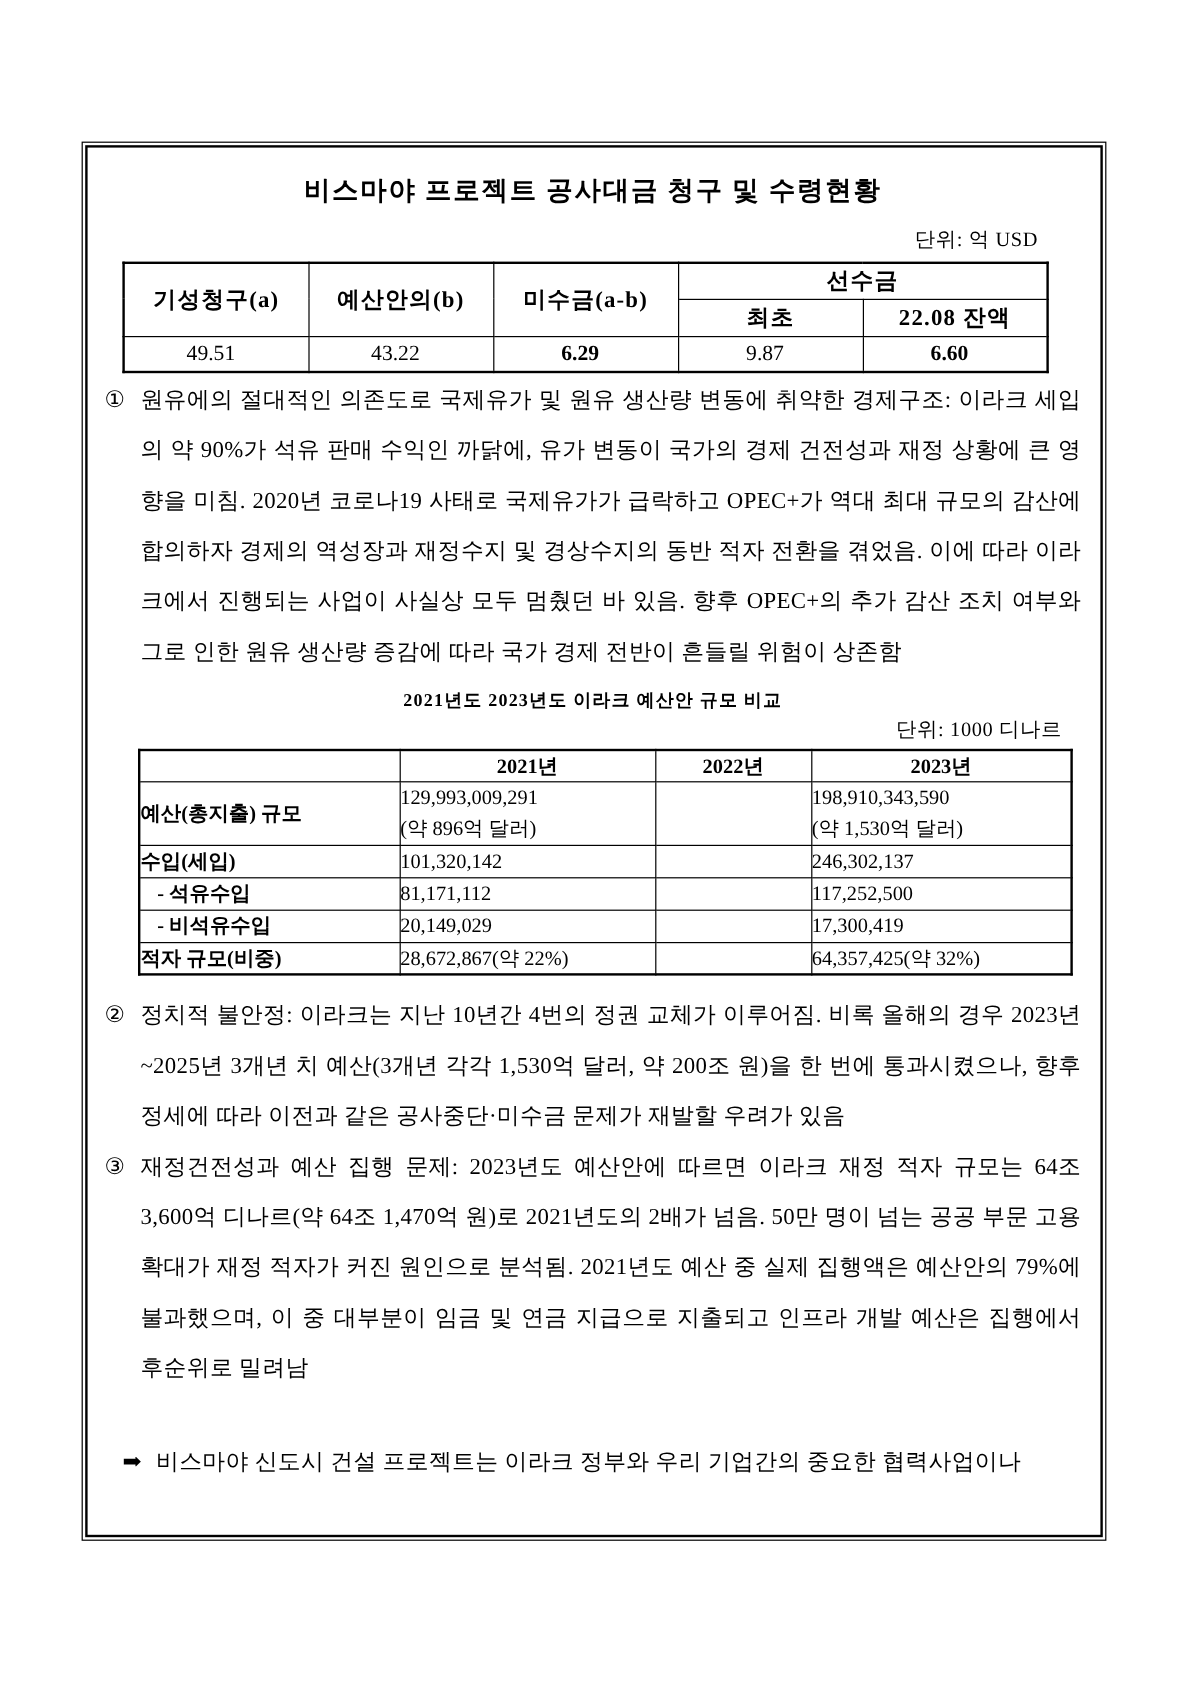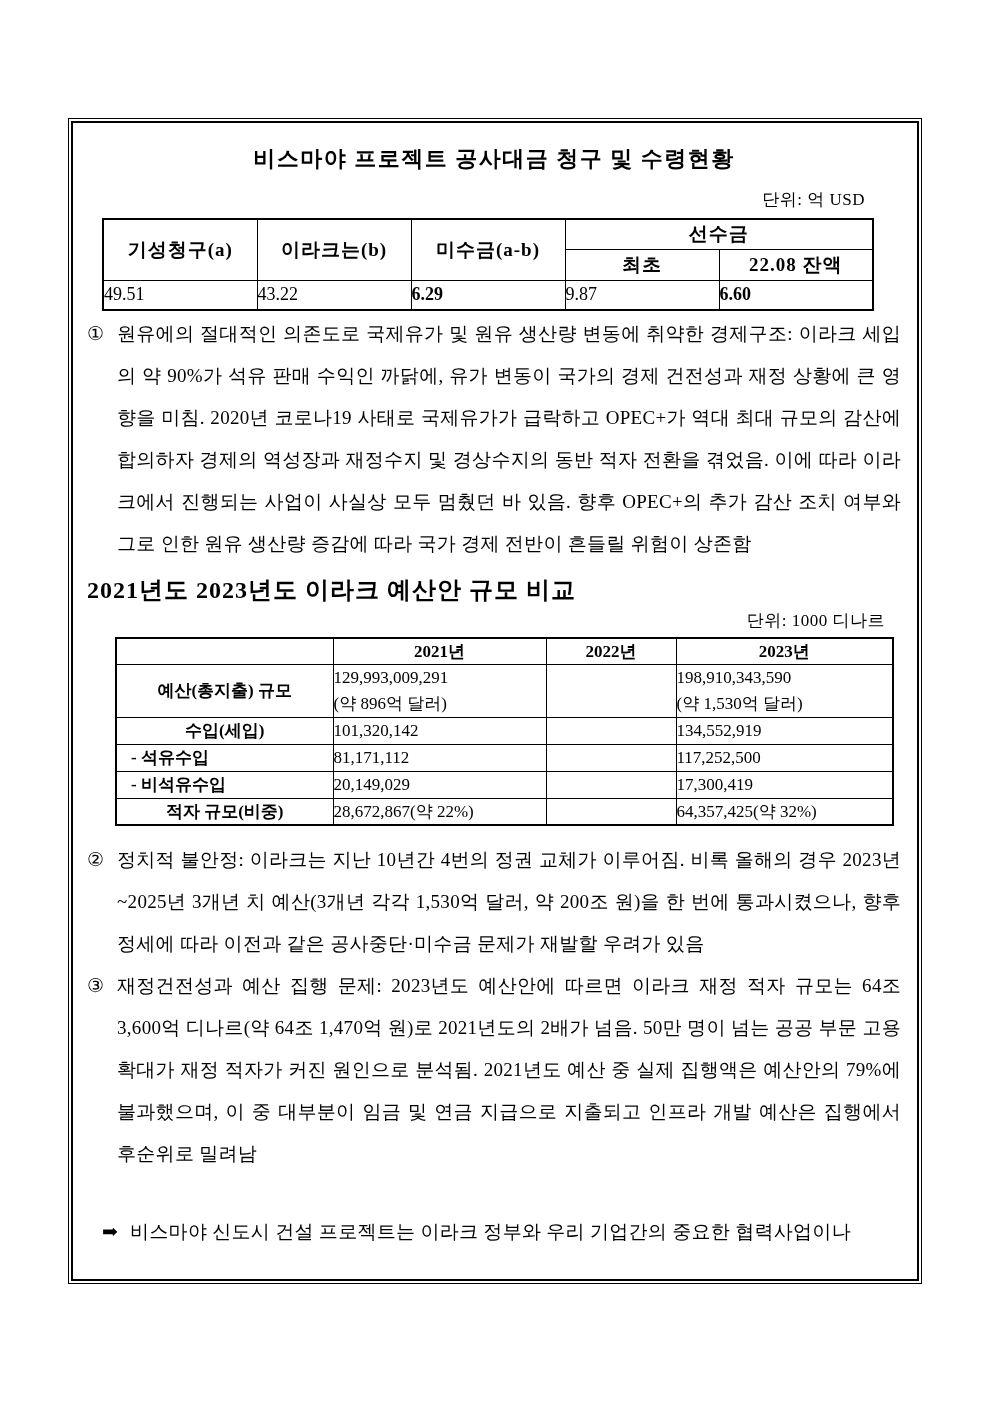--- a/index.html
+++ b/index.html
@@ -45,21 +45,21 @@
   th, td { border: 1px solid #000; overflow: hidden; }
 
   
   .pay-table { margin-left: 15px; width: 770px; border: 2px solid #000; }
   .pay-table th {
     font-size: 19px; font-weight: bold; text-align: center;
     height: 30px; letter-spacing: 1px;
   }
   .pay-table .sub-th { height: 31px; margin-top: 36px; }
   .pay-table td {
-    font-size: 18px; text-align: left; padding-right: 9px; height: 30px;
+    font-size: 18px; text-align: center; padding-right: 9px; height: 30px;
   }
   .bold { font-weight: bold; }
 
   .o-heading {
     margin-top: 31px;
     font-size: 19px;
     letter-spacing: 0.5px;
     line-height: 26px;
   }
 
@@ -71,31 +71,32 @@
     padding-left: 30px;
     letter-spacing: 0.3px;
   }
   .para .marker { position: absolute; left: 0; top: 0; }
   .para-1 { margin-top: 2px; }
   .para-2 { margin-top: 13px; }
   .para-3 { margin-top: 0; }
 
   .budget-title {
     margin-top: 9px;
-    font-size: 24px;
+    text-align: center;
+    font-size: 15px;
     font-weight: bold;
     letter-spacing: 1px;
   }
 
   .budget-table { margin-left: 28px; width: 777px; border: 2px solid #000; }
   .budget-table th {
     font-size: 17px; font-weight: bold; text-align: center; height: 26px;
   }
   .budget-table td { font-size: 17px; height: 27px; }
-  .budget-table td.lbl { font-weight: bold; text-align: center; }
+  .budget-table td.lbl { font-weight: bold; text-align: left; }
   .budget-table td.lbl-left { font-weight: bold; text-align: left; padding-left: 14px; }
   .budget-table td.num { text-align: left; padding-right: 8px; }
   .budget-table .tall td { height: 53px; }
   .budget-table .num div { line-height: 26px; }
 
   .conclusion {
     margin-top: 42px;
     margin-left: 15px;
     position: relative;
     padding-left: 28px;
@@ -120,21 +121,21 @@
         <colgroup>
           <col style="width:154px">
             <col style="width:154px">
             <col style="width:154px">
           <col style="width:154px">
             <col style="width:154px">
         </colgroup>
         <tbody>
           <tr>
             <th rowspan="2">기성청구(a)</th>
-            <th rowspan="2">이라크는(b)</th>
+            <th rowspan="2">예산안의(b)</th>
             <th rowspan="2">미수금(a-b)</th>
             <th colspan="2">선수금</th>
           </tr>
           <tr>
             <th class="sub-th">최초</th>
             <th class="sub-th">22.08 잔액</th>
           </tr>
           <tr>
             <td>49.51</td>
             <td>43.22</td>
@@ -178,21 +179,21 @@
             <td class="num"></td>
             <td class="num">
               <div>198,910,343,590</div>
               <div>(약 1,530억 달러)</div>
             </td>
           </tr>
           <tr>
             <td class="lbl">수입(세입)</td>
             <td class="num">101,320,142</td>
             <td class="num"></td>
-            <td class="num">134,552,919</td>
+            <td class="num">246,302,137</td>
           </tr>
           <tr>
             <td class="lbl-left">- 석유수입</td>
             <td class="num">81,171,112</td>
             <td class="num"></td>
             <td class="num">117,252,500</td>
           </tr>
           <tr>
             <td class="lbl-left">- 비석유수입</td>
             <td class="num">20,149,029</td>

